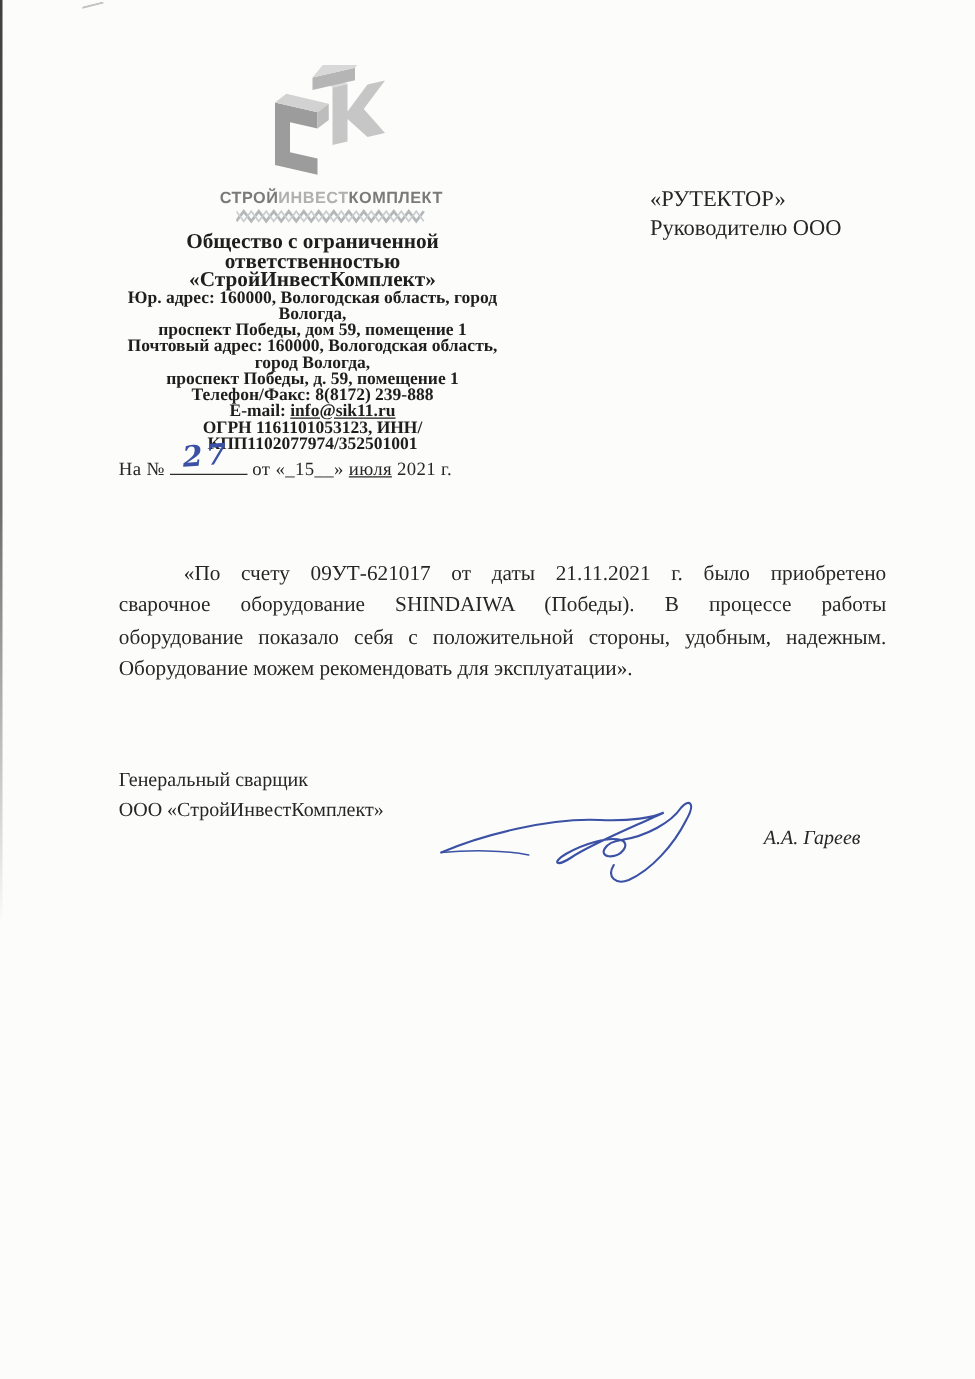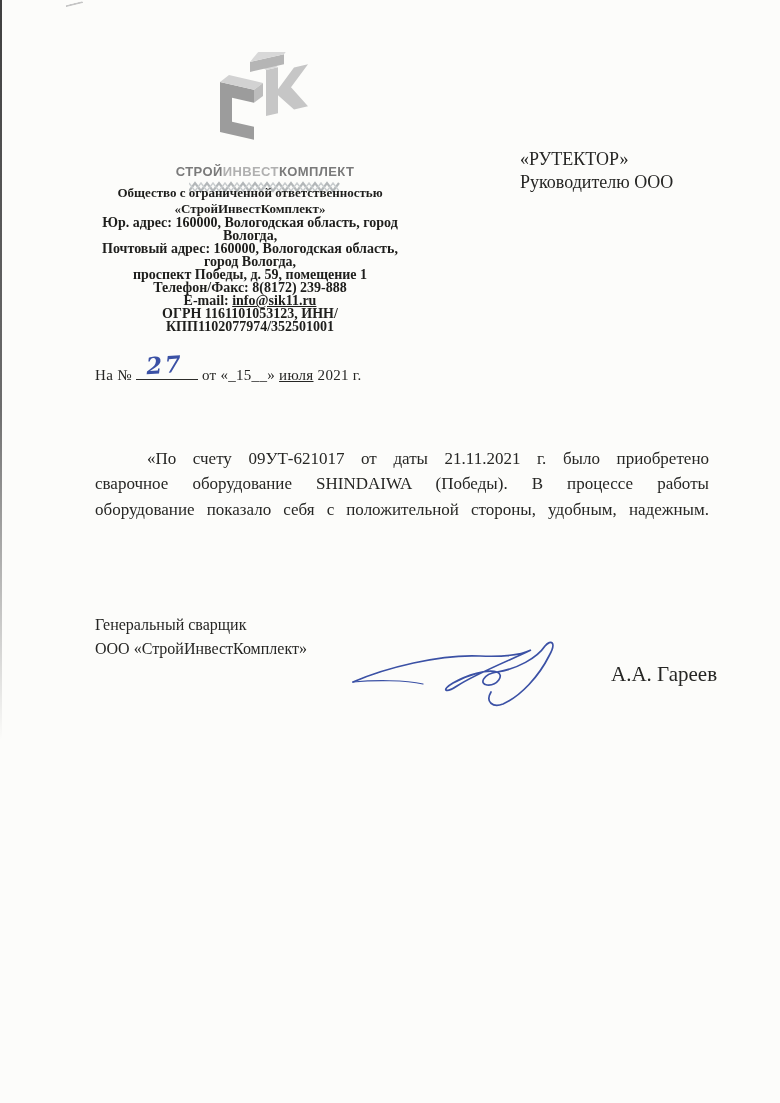--- a/index.html
+++ b/index.html
@@ -20,41 +20,41 @@
   }
   .top-smudge {
     position: absolute; left: 66px; top: 3px; width: 18px; height: 6px;
     border-top: 2px solid #b8b8b8; transform: rotate(-14deg); opacity: .8;
     border-radius: 2px;
   }
   
   .logo-block { position: absolute; left: 150px; top: 52px; width: 230px; text-align: center; }
   .logo-cube { display: block; margin: 0 auto; }
   .logo-word {
-    margin-top: 20px;
+    margin-top: 6px;
     font-family: "Liberation Sans", sans-serif;
     font-weight: bold;
     font-size: 13px;
     letter-spacing: .4px;
     color: #7a7a7a;
     white-space: nowrap;
   }
   .logo-word .lite { color: #b0b0b0; }
   .logo-zigzag { display: block; margin: 2px auto 0; }
   
   .recipient {
     position: absolute; left: 520px; top: 148px;
     font-size: 18px; line-height: 23px; white-space: nowrap;
   }
   
   .company {
     position: absolute; left: 80px; top: 185px; width: 340px;
     text-align: center; font-weight: bold; color: #1e1e1c;
   }
-  .company .name { font-size: 13px; line-height: 15.5px; }
+  .company .name { font-size: 17px; line-height: 15.5px; }
   .company .addr { font-size: 14px; line-height: 13px; }
   .company .email-link { text-decoration: underline; }
   
   .ref-date {
     position: absolute; left: 95px; top: 331px;
     font-size: 15px; white-space: nowrap; letter-spacing: .3px;
   }
   .ref-incoming {
     position: absolute; left: 95px; top: 361px;
     font-size: 15px; white-space: nowrap; letter-spacing: .3px;
@@ -83,21 +83,21 @@
   .body-line.first { text-indent: 52px; }
   .body-line.last { text-align-last: left; }
   
   .sign-title {
     position: absolute; left: 95px; top: 613px;
     font-size: 16px; line-height: 23.5px; white-space: nowrap;
   }
   .sign-stroke { position: absolute; left: 345px; top: 636px; }
   .sign-name {
     position: absolute; left: 611px; top: 662px;
-    font-size: 21px; white-space: nowrap;
+    font-size: 16px; white-space: nowrap; font-style: italic;
   }
 </style>
 </head>
 <body>
 
 <div class="paper">
 
   <div class="edge-left"></div>
   <div class="top-smudge"></div>
 
@@ -133,20 +133,21 @@
 
   <div class="recipient">
     <div>«РУТЕКТОР»</div>
     <div>Руководителю ООО</div>
   </div>
 
   <div class="company">
     <div class="name">Общество с ограниченной ответственностью</div>
     <div class="name">«СтройИнвестКомплект»</div>
     <div class="addr">Юр. адрес: 160000, Вологодская область, город Вологда,</div>
+    <div class="addr">проспект  Победы, дом 59, помещение 1</div>
     <div class="addr">Почтовый адрес: 160000, Вологодская область,</div>
     <div class="addr">город Вологда,</div>
     <div class="addr">проспект Победы, д. 59, помещение 1</div>
     <div class="addr">Телефон/Факс: 8(8172) 239-888</div>
     <div class="addr"><span>E-mail: </span><span class="email-link">info@sik11.ru</span></div>
     <div class="addr">ОГРН 1161101053123, ИНН/КПП1102077974/352501001</div>
   </div>
 
 
   <div class="ref-incoming">
@@ -154,20 +155,21 @@
     <span class="blank-slot"><span class="handwritten">27</span></span>
     <span> от «_15__» </span>
     <span class="u">июля</span>
     <span> 2021 г.</span>
   </div>
 
   <div class="body-text">
     <div class="body-line first">«По счету 09УТ-621017 от даты 21.11.2021 г. было приобретено</div>
     <div class="body-line">сварочное оборудование SHINDAIWA (Победы). В процессе работы</div>
     <div class="body-line">оборудование показало себя с положительной стороны, удобным, надежным.</div>
+    <div class="body-line last">Оборудование можем рекомендовать для эксплуатации».</div>
   </div>
 
   <div class="sign-title">
     <div>Генеральный сварщик</div>
     <div>ООО «СтройИнвестКомплект»</div>
   </div>
 
   <svg class="sign-stroke" width="230" height="72" viewBox="0 0 230 72">
     <path d="M8 46 C 40 32, 95 18, 135 20 C 160 21, 178 18, 186 14
              C 170 22, 130 38, 112 50 C 100 58, 96 54, 108 47

